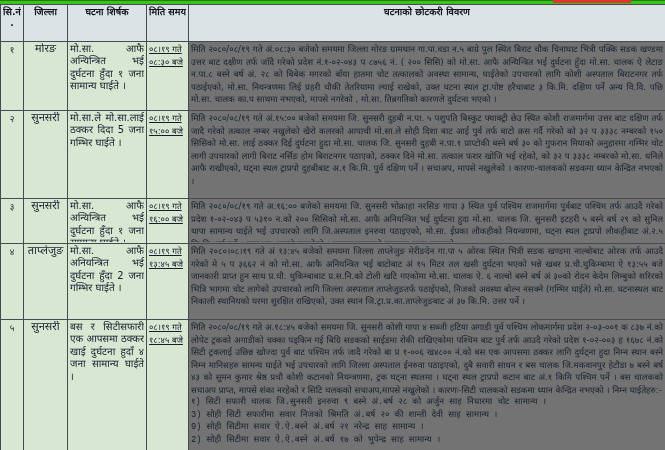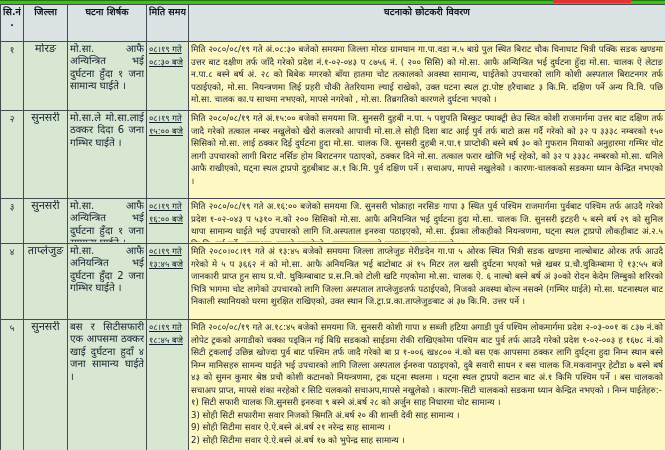--- a/index.html
+++ b/index.html
@@ -30,37 +30,37 @@
   }
   table.incident th{
     background:#dbe3e4;
     font-size:9.5px;
     font-weight:bold;
     text-align:center;
     line-height:11px;
     color:#10161f;
   }
   td.green{background:#d7e7d1;}
-  td.gray{background:#fef9c3;}
+  td.gray{background:#737373;}
 
   .clip{overflow:hidden;}
   .hH{height:34px;}
   .h1{height:66px;}
   .h2{height:85px;}
   .h3{height:42px;}
   .h4{height:73px;}
   .h5{height:134px;}
 
   .c-sn{text-align:center;font-size:9px;}
   .c-district{text-align:center;font-size:11px;line-height:12px;margin-left:12px;}
   .c-title{font-size:10px;line-height:12.4px;text-align:justify;padding:1px 3px;}
   .c-date{font-size:8.4px;line-height:12.6px;white-space:pre-line;text-decoration:underline;}
   .c-details{font-size:8.6px;line-height:12.5px;text-align:justify;padding:1px 3px 1px 4px;}
   .pre{white-space:pre-line;}
-  .inj-line{text-align:left;}
+  .inj-line{text-align:left;font-family:Liberation Mono, monospace;}
 </style>
 </head>
 <body>
 
 <div class="page">
 
   <div class="green-bar"></div>
   <div class="red-mark"></div>
   <div class="teal-mark"></div>
 
@@ -111,21 +111,21 @@
     </tr>
 
     <tr>
       <td class="green c-sn">
             <div class="clip h2">२</div>
           </td>
       <td class="green c-district">
             <div class="clip h2">सुनसरी</div>
           </td>
       <td class="green c-title">
-            <div class="clip h2">मो.सा.ले मो.सा.लाई ठक्कर दिदा 6 जना गम्भिर घाईते ।</div>
+            <div class="clip h2">मो.सा.ले मो.सा.लाई ठक्कर दिदा 5 जना गम्भिर घाईते ।</div>
           </td>
       <td class="green c-date"><div class="clip h2 pre">०८।१९ गते
 १५:०० बजे</div></td>
       <td class="gray c-details">
             <div class="clip h2">मिति २०८०/०८/१९ गते अं.१५:०० बजेको समयमा जि. सुनसरी दुहबी न.पा. ५ पशुपति बिस्कुट फ्याक्ट्री छेउ स्थित कोशी राजमार्गमा उत्तर बाट दक्षिण तर्फ जादै गरेको तत्काल नम्बर नखुलेको खैरो कलरको आपाची मो.सा.ले सोही दिशा बाट आई पुर्व तर्फ बाटो क्रस गर्दै गरेको को ३२ प ३३३८ नम्बरको १५० सिसिको मो.सा. लाई ठक्कर दिई दुर्घटना हुदा मो.सा. चालक जि. सुनसरी दुहबी न.पा.१ प्राप्टोकी बस्ने बर्ष ३० को गुफरान मियाको अनुहारमा गम्भिर चोट लागी उपचारको लागी बिराट नर्सिङ होम बिराटनगर पठाएको, ठक्कर दिने मो.सा. तत्काल फरार खोजि भई रहेको, को ३२ प ३३३८ नम्बरको मो.सा. धनिले आफै राखीएको, घट्ना स्थल ट्राप्रपो दुहबीबाट अ.१ कि.मि. पुर्व दक्षिण पर्ने । सचाअप, मापसे नखुलेको । कारणः-चालकको सडकमा ध्यान केन्द्रित नभएको ।</div>
           </td>
     </tr>
 
     <tr>
       <td class="green c-sn">

